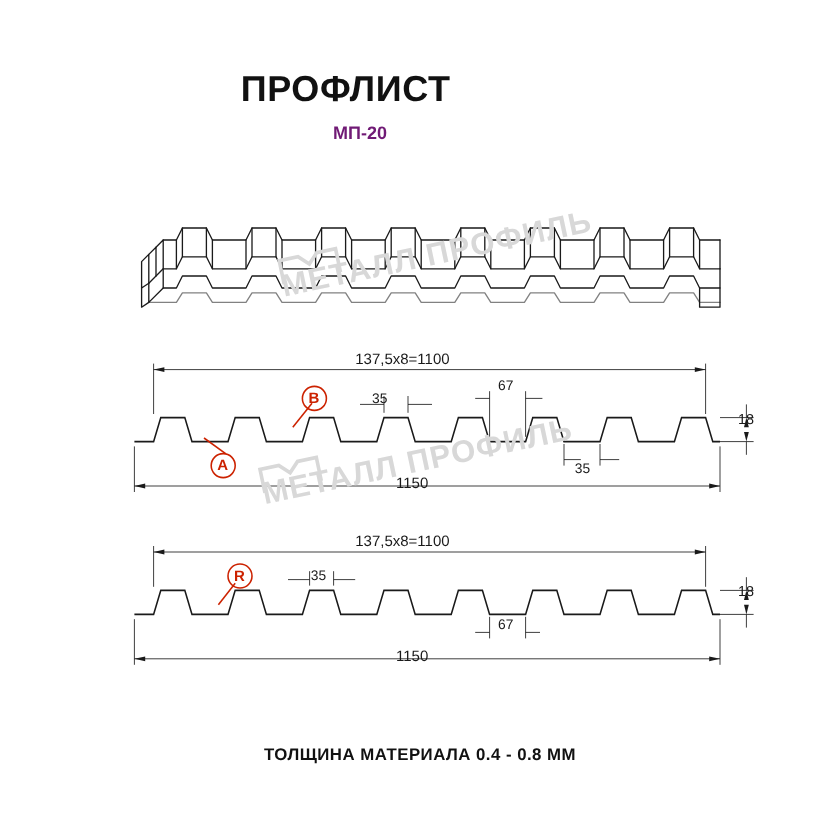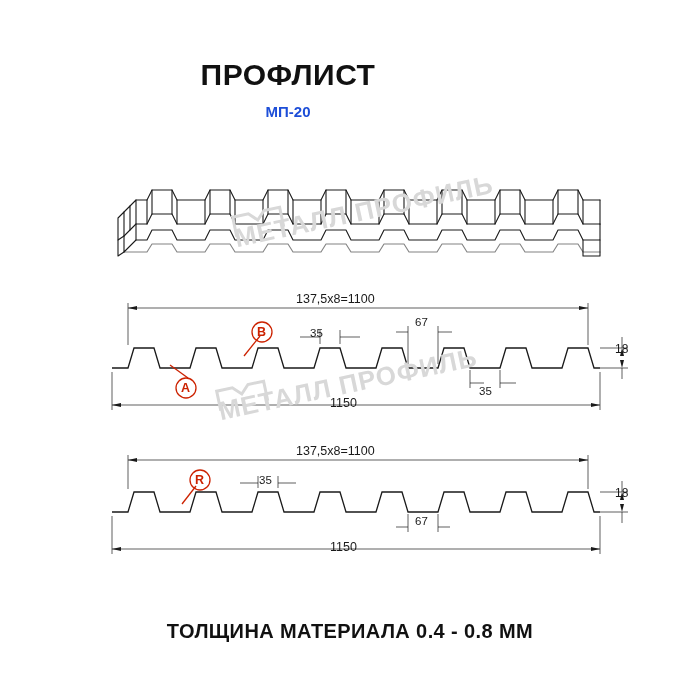--- a/index.html
+++ b/index.html
@@ -26,34 +26,34 @@
     width: 576px;
     text-align: center;
     font-size: 30px;
     font-weight: bold;
     letter-spacing: 0.5px;
     color: #111111;
   }
   .subtitle {
     position: absolute;
     top: 103px;
-    left: 0;
+    left: 12px;
     width: 576px;
     text-align: center;
     font-size: 15px;
     font-weight: bold;
-    color: #1d4ed8;
+    color: #701a75;
   }
   .footer {
     position: absolute;
     top: 620px;
     left: 0;
     width: 700px;
     text-align: center;
-    font-size: 20px;
+    font-size: 14px;
     font-weight: bold;
     letter-spacing: 0.4px;
     color: #111111;
   }
   .svg-layer {
     position: absolute;
     top: 0;
     left: 0;
   }
   .wm {

